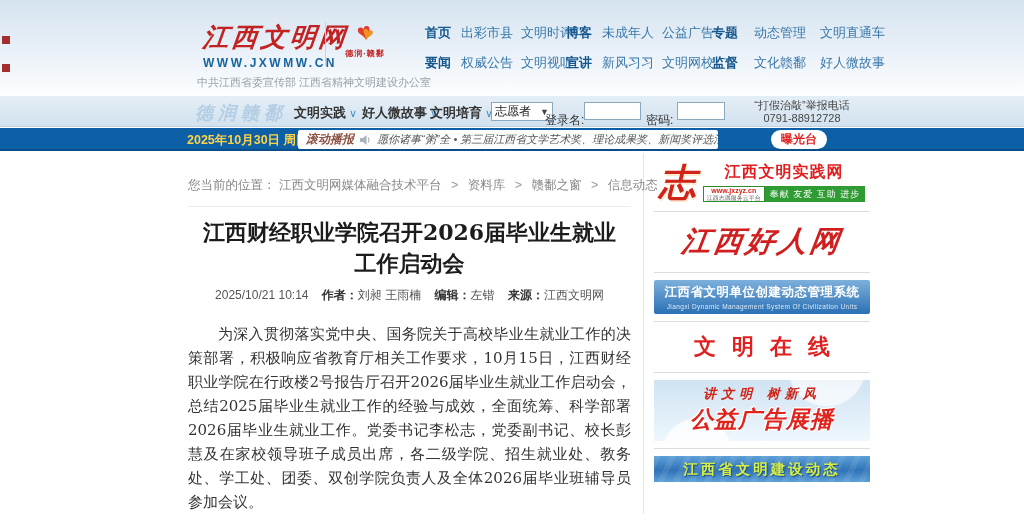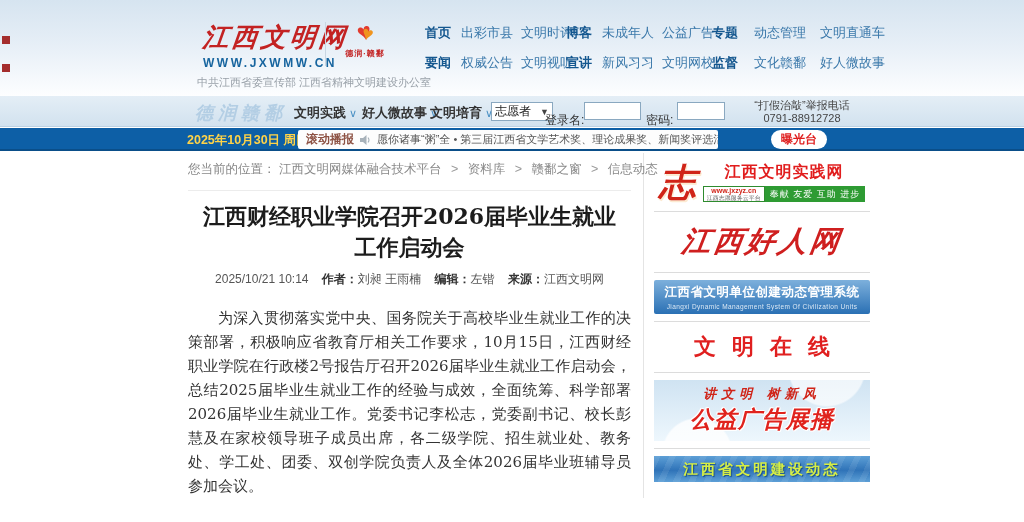--- a/index.html
+++ b/index.html
@@ -49,31 +49,31 @@
   .sub-input { position:absolute; top:6px; height:18px; background:#fff; border:1px solid #8aa8c0; font-size:12px; padding:0 3px; }
   .inp-login { left:584px; width:57px; } .inp-pass { left:677px; width:48px; }
   .hotline { position:absolute; left:742px; top:3px; width:120px; text-align:center;
     font-size:11px; color:#444; line-height:13px; white-space:nowrap; }
 
   
   .newsbar { position:absolute; top:128px; left:0; width:1024px; height:23px;
     background:var(--accent_blue,#0d5fa6); border-bottom:2px solid #0a4e89; }
   .news-date { position:absolute; left:187px; top:4px; color:var(--date_yellow,#ffd348); font-weight:bold; font-size:12.5px; }
   .ticker { position:absolute; left:298px; top:2px; width:420px; height:19px; background:#fdfdfd;
-    border-radius:2px; display:flex; align-items:center; padding:0 8px; overflow:hidden; }
+    border-radius:2px; display:flex; align-items:center; padding:0 8px; overflow:hidden;font-style:italic; }
   .ticker-label { color:#8d5244; font-weight:bold; font-size:12px; margin-right:5px; white-space:nowrap; }
   .speaker-icon { flex:0 0 auto; margin-right:6px; display:inline-flex; }
   .ticker-text { font-size:11px; color:#555; white-space:nowrap; cursor:pointer; }
   .expose-btn { position:absolute; right:197px; top:2px; height:19px; background:#fff; border:none;
     border-radius:10px; color:#e01f1f; font-weight:bold; font-size:12px; padding:0 10px; cursor:pointer; }
 
   
   .main { position:absolute; top:153px; left:186px; width:686px; display:flex; background:#fff; }
   .article-col { width:458px; border-right:1px solid #e4e4e4; padding:0 12px 0 2px; }
-  .breadcrumb { margin-top:8px; font-size:12.5px; color:#888; padding-bottom:12px;
+  .breadcrumb { margin-top:24px; font-size:12.5px; color:#888; padding-bottom:12px;
     border-bottom:1px solid #ececec; white-space:nowrap; }
   .crumb { color:#888; cursor:pointer; }
   .crumb-sep { color:#999; margin:0 6px; }
   .art-title { margin:10px 8px 0; font-family:"DejaVu Serif","Liberation Serif",serif; font-size:22px;
     font-weight:700; color:#1c1c1c; text-align:center; line-height:31px; }
   .art-meta { text-align:center; font-size:12px; color:#555; margin-top:8px; padding-bottom:6px; white-space:nowrap; }
   .art-meta .mlabel { font-weight:bold; color:#333; margin-left:10px; }
   .para { font-family:"DejaVu Serif","Liberation Serif",serif; font-size:15px; color:#333;
     line-height:24px; text-align:justify; text-indent:2em; margin-top:12px; }
 

